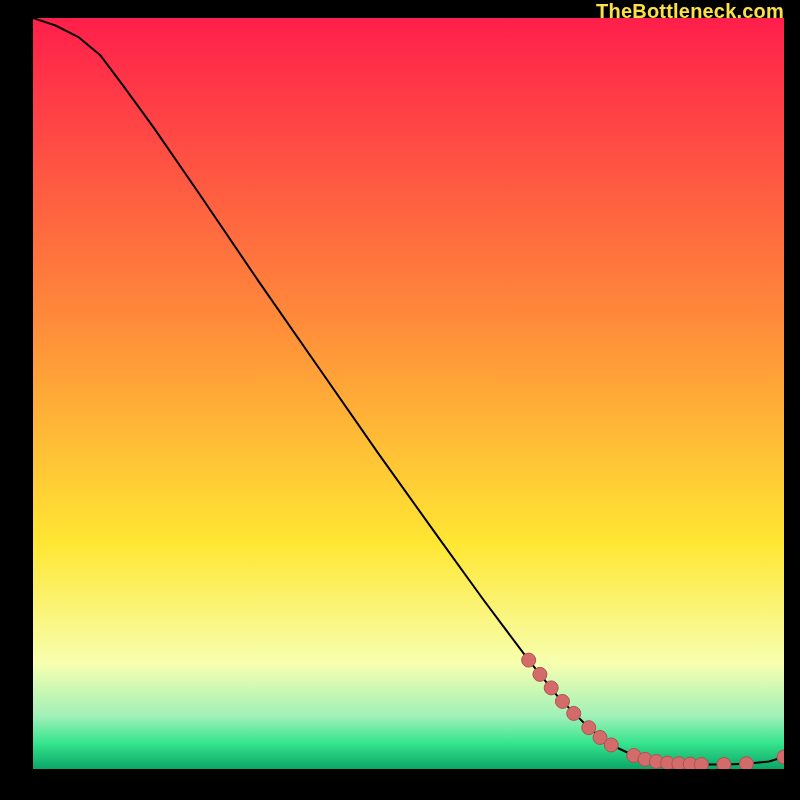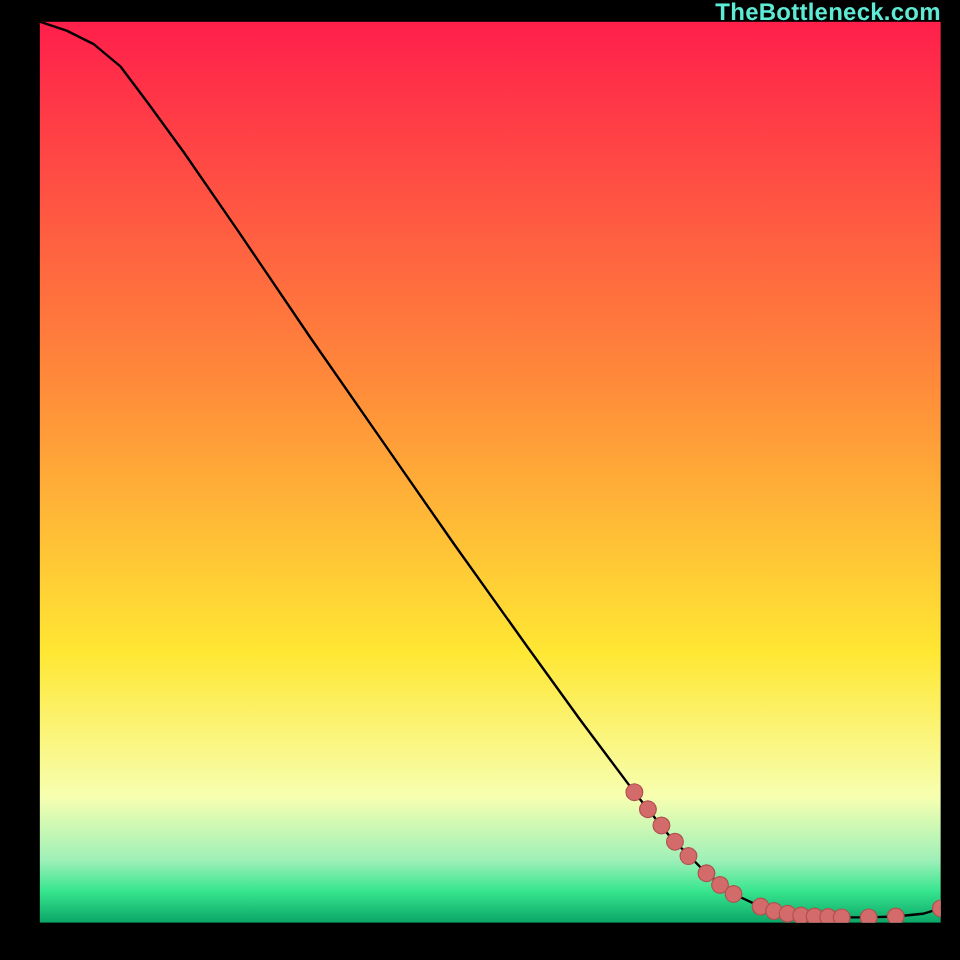--- a/index.html
+++ b/index.html
@@ -26,21 +26,21 @@
   }
   .plot svg {
     display: block;
     width: 751px;
     height: 751px;
   }
   .watermark {
     position: absolute;
     top: 0px;
     right: 16px;
-    color: #5eead4;
+    color: #fde047;
     font-size: 20px;
     font-weight: 600;
     letter-spacing: 0.2px;
     user-select: none;
   }
 </style>
 </head>
 <body>
 
 <div class="stage">

